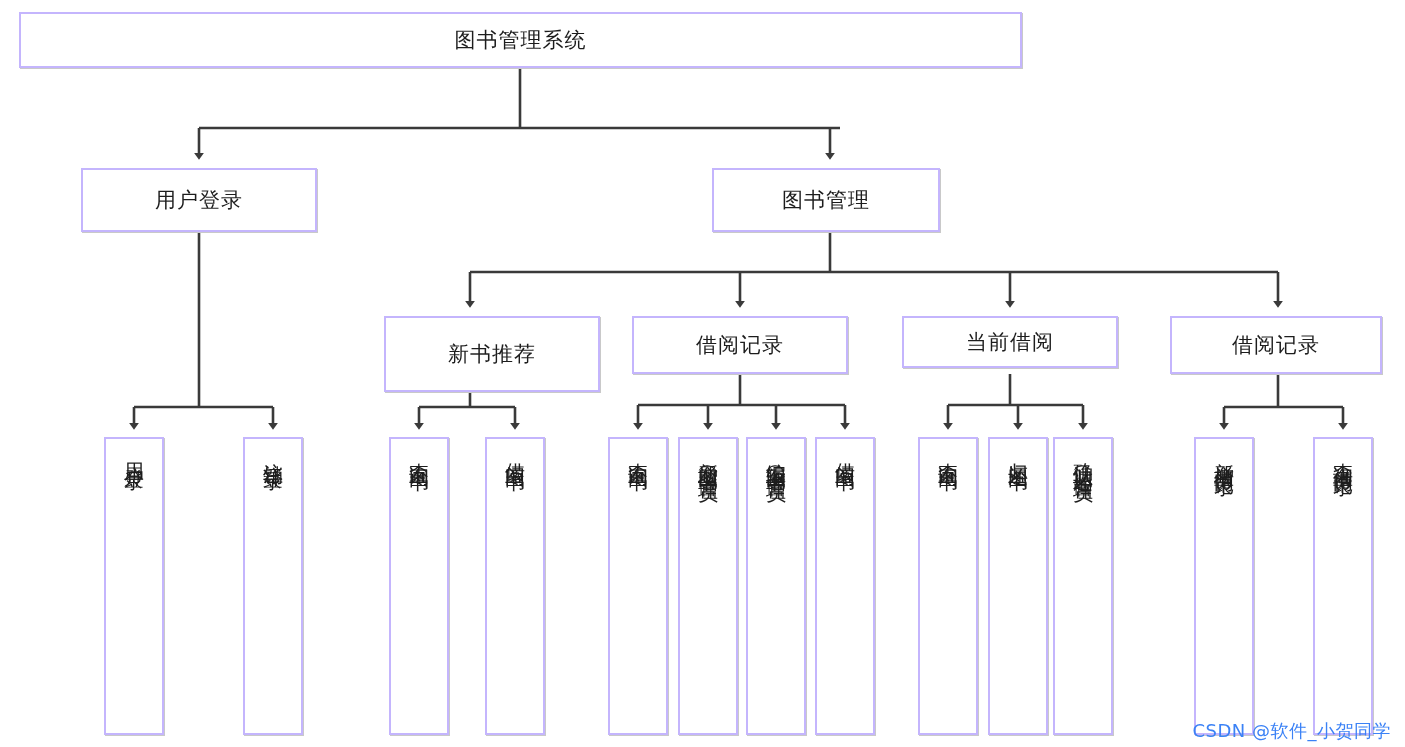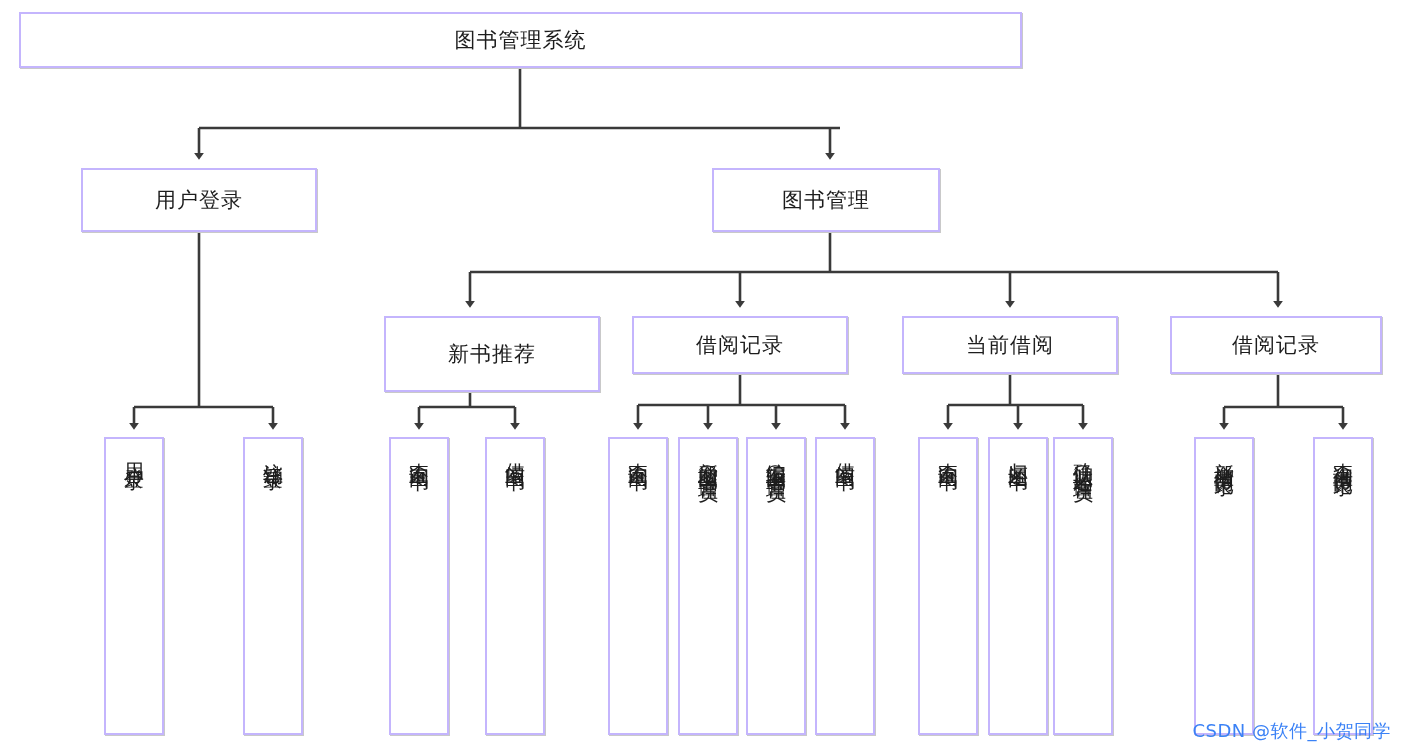--- a/index.html
+++ b/index.html
@@ -141,21 +141,21 @@
   <div class="node horizontal" id="node-l2-1" style="left: 712px; top: 168px; width: 228px; height: 64px;">
     <span class="label">图书管理</span>
   </div>
 
   <div class="node horizontal" id="node-l3-0" style="left: 384px; top: 316px; width: 216px; height: 76px;">
     <span class="label">新书推荐</span>
   </div>
   <div class="node horizontal" id="node-l3-1" style="left: 632px; top: 316px; width: 216px; height: 58px;">
     <span class="label">借阅记录</span>
   </div>
-  <div class="node horizontal" id="node-l3-2" style="left: 902px; top: 316px; width: 216px; height: 58px;">
+  <div class="node horizontal" id="node-l3-2" style="left: 902px; top: 316px; width: 216px; height: 52px;">
     <span class="label">当前借阅</span>
   </div>
   <div class="node horizontal" id="node-l3-3" style="left: 1170px; top: 316px; width: 212px; height: 58px;">
     <span class="label">借阅记录</span>
   </div>
 
   <div class="node vertical" id="node-leaf-0" style="left: 104px; top: 437px; width: 60px; height: 298px;">
     <span class="label">用户登录</span>
   </div>
   <div class="node vertical" id="node-leaf-1" style="left: 243px; top: 437px; width: 60px; height: 298px;">

